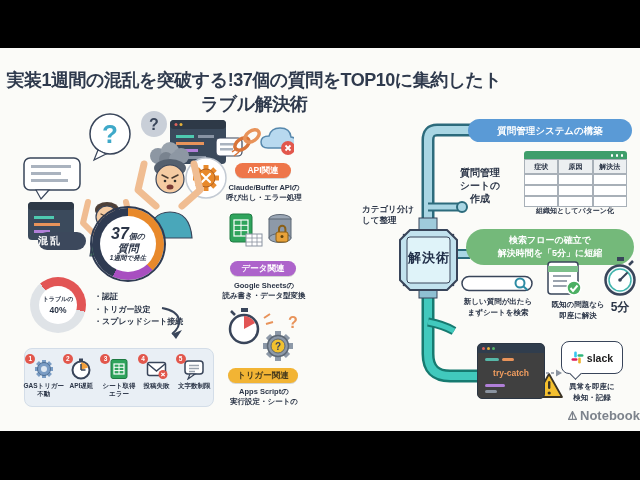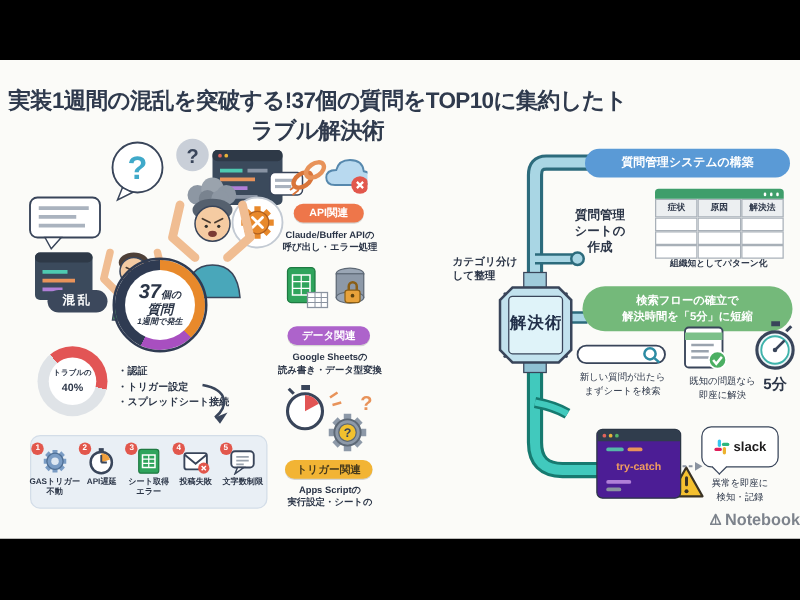--- a/index.html
+++ b/index.html
@@ -3,24 +3,24 @@
 <meta charset="utf-8">
 <style>
   html,body{margin:0;padding:0;background:#222;}
   #stage{position:relative;width:640px;height:480px;background:#fbfbf8;overflow:hidden;
          font-family:"Liberation Sans","DejaVu Sans",sans-serif;color:#2b3547;}
   .abs{position:absolute;}
   .bar{left:0;width:640px;background:#000;}
   .ttl{top:68px;left:0;width:508px;text-align:center;font-size:18px;font-weight:bold;color:#2f3a4d;letter-spacing:-0.5px;}
   .pill{border-radius:9px;color:#fff;font-weight:bold;text-align:center;box-shadow:0 1px 0 rgba(0,0,0,.15);}
   .desc{text-align:center;font-weight:bold;font-size:7.5px;line-height:10px;color:#2b3547;}
-  .note{text-align:center;font-weight:normal;font-size:7.5px;line-height:10.5px;color:#2b3547;}
+  .note{text-align:center;font-weight:bold;font-size:7.5px;line-height:10.5px;color:#2b3547;}
   
   .chaos{left:38px;top:232px;width:48px;height:18px;line-height:18px;border-radius:9px;background:#3c485c;
-         color:#fff;font-size:10px;font-weight:bold;text-align:center;letter-spacing:2px;}
+         color:#fff;font-size:10px;font-weight:bold;text-align:left;letter-spacing:2px;}
   
   .qcirc{left:92px;top:208px;width:72px;height:72px;border-radius:50%;
          background:conic-gradient(#e8892b 0 38%,#a84fc0 38% 57%,#2f3b52 57% 100%);
          outline:2px solid #2f3b52;font-style:italic;}
   .qcirc .inner{position:absolute;inset:8px;background:#fff;border-radius:50%;
          display:flex;flex-direction:column;align-items:center;justify-content:center;line-height:1.05;}
   .qnum{font-size:16px;font-weight:bold;}
   .qsuf{font-size:8px;font-weight:bold;}
   .qword{font-size:10.5px;font-weight:bold;}
   .qcap{font-size:6.5px;font-weight:bold;margin-top:1px;}
@@ -59,21 +59,21 @@
   
   .qtable{left:524px;top:151px;width:103px;z-index:2;}
   .qtable .tbar{height:8px;background:#3f9e6b;border-radius:3px 3px 0 0;position:relative;}
   .qtable .tbar i{position:absolute;top:3px;width:2.5px;height:2.5px;border-radius:50%;background:#fff;}
   .trow{display:flex;}
   .tcell{flex:1;border:0.5px solid #a8b0b8;background:#fff;height:9px;}
   .thead .tcell{background:#eceff1;height:13px;line-height:13px;font-size:7px;font-weight:bold;text-align:center;}
   .tcap{left:516px;top:206px;width:118px;text-align:center;font-size:7px;font-weight:bold;}
   .timelbl{left:598px;top:299px;width:44px;text-align:center;font-size:12px;font-weight:bold;}
   
-  .codewin{left:477px;top:343px;width:66px;height:54px;background:#4c1d95;border:1.5px solid #2b3644;border-radius:5px;z-index:2;}
+  .codewin{left:477px;top:343px;width:66px;height:54px;background:#404040;border:1.5px solid #2b3644;border-radius:5px;z-index:2;}
   .codewin .cbar{height:9px;background:#303d4d;border-radius:3px 3px 0 0;position:relative;}
   .codewin .cbar i{position:absolute;top:3px;width:3px;height:3px;border-radius:50%;}
   .cline{position:absolute;height:3px;border-radius:1.5px;}
   .trycatch{position:absolute;left:0;top:24px;width:100%;text-align:center;color:#f09d5f;font-size:8.5px;font-weight:bold;}
   
   .slackbub{left:561px;top:341px;width:60px;height:31px;background:#fff;border:1.5px solid #39455a;border-radius:8px;
             display:flex;align-items:center;justify-content:center;gap:3px;z-index:2;}
   .slackbub:after{content:"";position:absolute;left:9px;bottom:-5px;width:8px;height:8px;background:#fff;
             border-left:1.5px solid #39455a;border-bottom:1.5px solid #39455a;transform:rotate(-45deg);}
   .slacktxt{font-size:10.5px;font-weight:800;color:#1d1c1d;}

